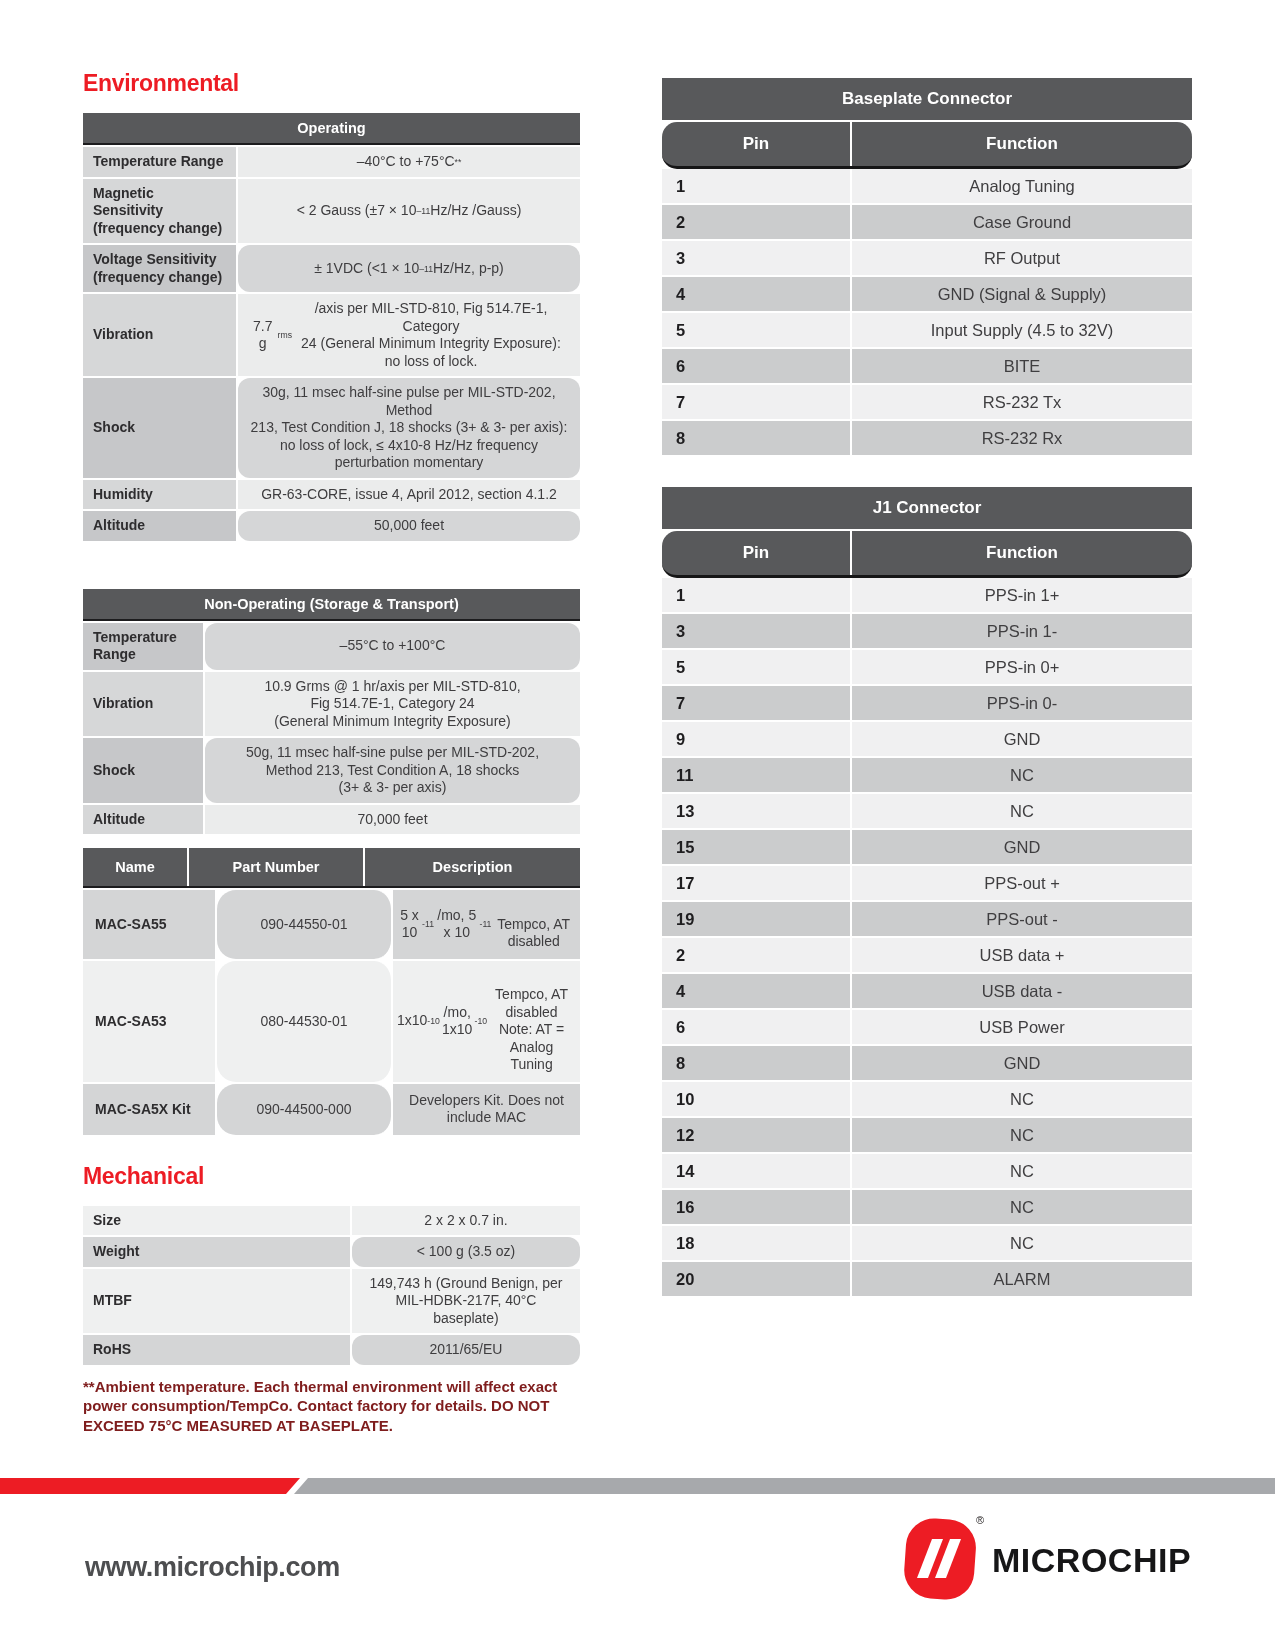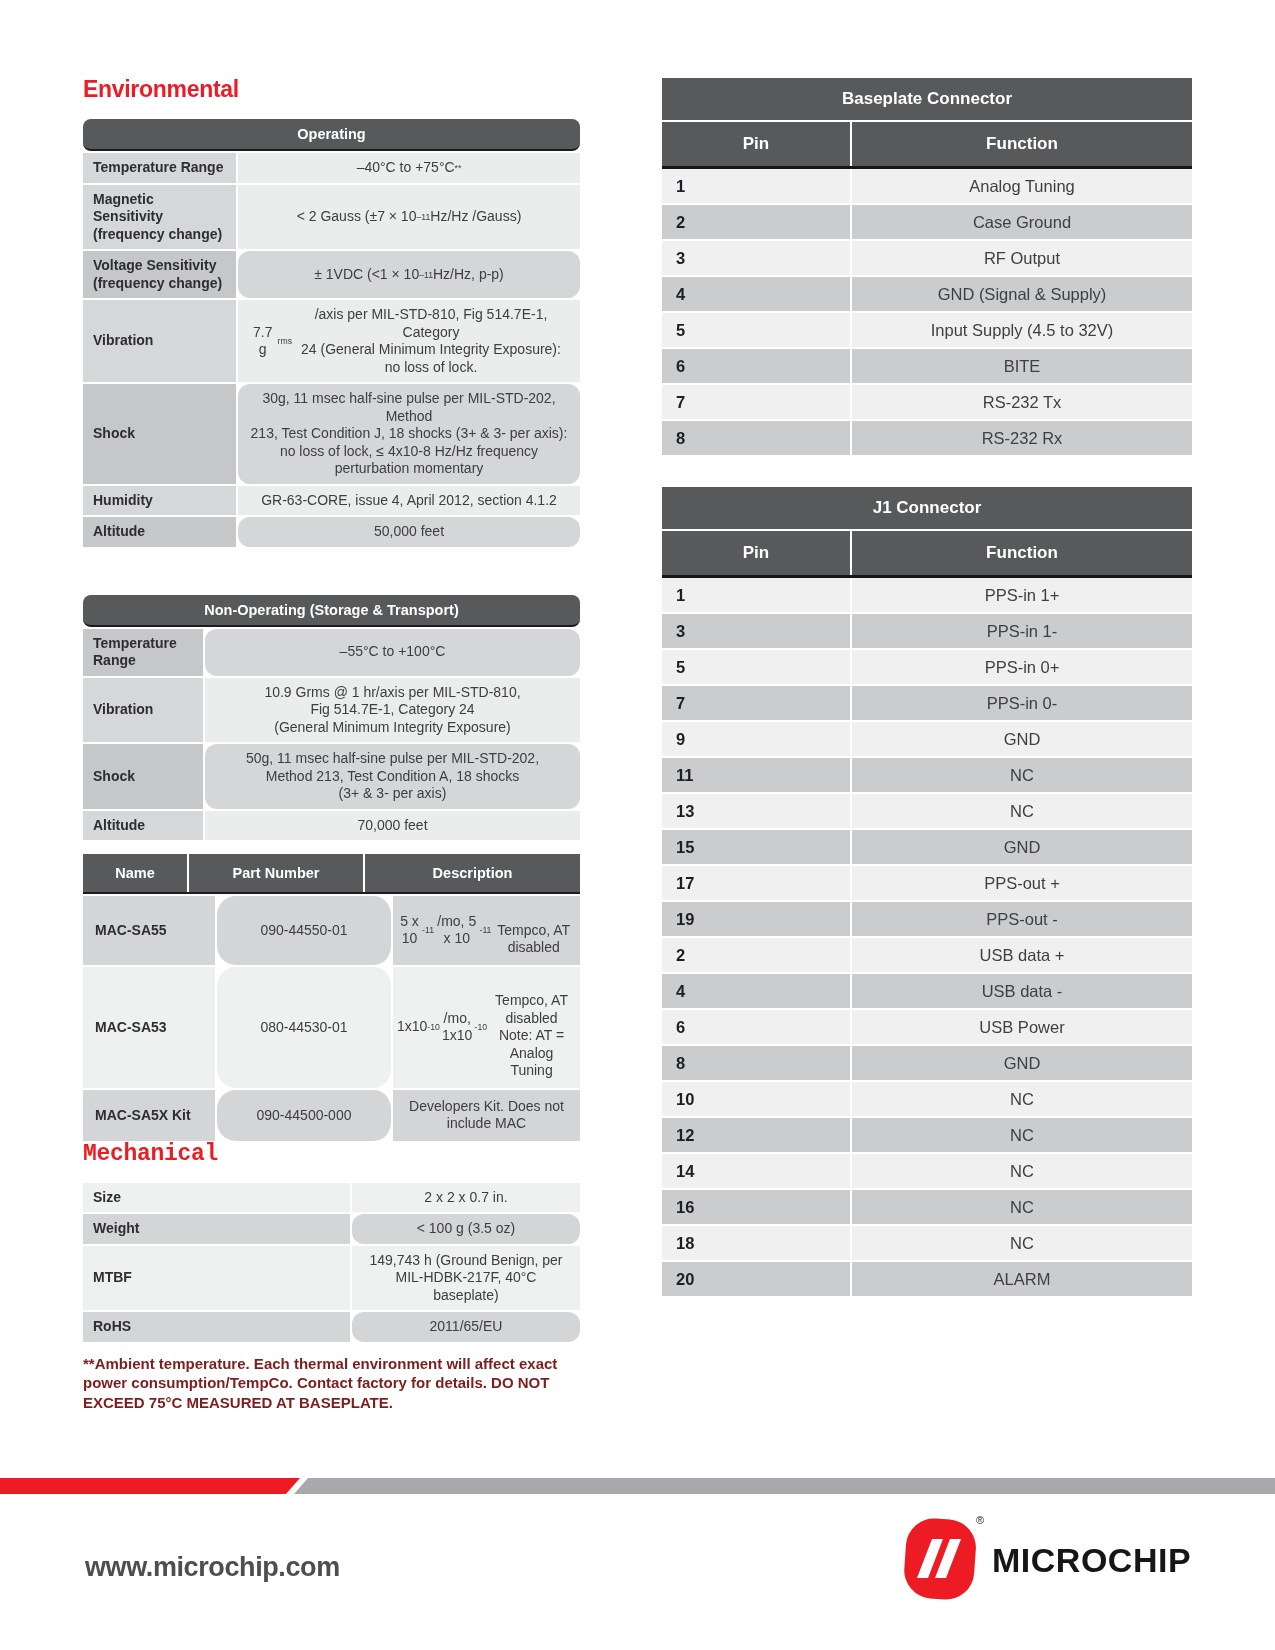--- a/index.html
+++ b/index.html
@@ -1,27 +1,27 @@
 <!DOCTYPE html>
 <html><head>
 <meta charset="utf-8">
 <style>
   html,body{margin:0;padding:0;background:#ffffff;}
   .page{position:relative;width:1275px;height:1650px;background:#fff;overflow:hidden;
         font-family:"Liberation Sans",sans-serif;color:#3e3d3f;}
-  .col-left{position:absolute;left:83px;top:76px;width:497px;}
+  .col-left{position:absolute;left:83px;top:70px;width:497px;}
   .col-right{position:absolute;left:662px;top:78px;width:530px;}
 
   .section-heading{font-size:23px;font-weight:bold;color:#ed1c24;letter-spacing:-0.3px;margin:0 0 16px 0;}
-  .section-heading.mech{margin-bottom:16px;font-family:Liberation Mono, monospace;}
+  .section-heading.mech{margin-top:28px;margin-bottom:16px;}
 
   
   .spec{width:100%;}
   .spec-title{background:#58595b;color:#fff;font-weight:bold;text-align:center;
-              font-size:14.5px;padding:7px 0;border-bottom:2px solid #1c1c1e;border-radius:8px;}
+              font-size:14.5px;padding:7px 0;border-bottom:2px solid #1c1c1e;}
   .srow{display:flex;margin-top:2px;}
   .srow .lab{width:var(--labw,155px);box-sizing:border-box;padding:6px 10px;font-weight:bold;
              font-size:14px;line-height:1.25;color:#2e2d2f;border-right:2px solid #fff;
              display:flex;align-items:center;}
   .srow .val{flex:1;padding:6px 10px;font-size:14px;line-height:1.25;color:#3e3d3f;
              text-align:center;display:flex;align-items:center;justify-content:center;}
   .r-light .lab{background:#d6d7d8;} .r-light .val{background:#ebecec;}
   .r-dark  .lab{background:#c6c7c9;} .r-dark  .val{background:#d5d6d7;border-radius:12px;}
   .uniform.r-light .lab,.uniform.r-light .val{background:#eff0f0;}
   .uniform.r-dark  .lab,.uniform.r-dark  .val{background:#d4d5d6;}
@@ -44,21 +44,21 @@
   .prow.r-dark  .c1,.prow.r-dark  .c2,.prow.r-dark  .c3{background:#d4d5d6;}
 
   .footnote{margin-top:12px;font-size:15px;font-weight:bold;line-height:1.3;color:#7f1d1d;}
 
   
   .conn{width:100%;}
   .conn + .conn{margin-top:30px;}
   .conn-title{background:#58595b;color:#fff;font-weight:bold;font-size:17px;text-align:center;
               height:42px;line-height:42px;border-bottom:2px solid #fff;}
   .conn-head{display:flex;background:#58595b;color:#fff;font-weight:bold;font-size:17px;
-             border-bottom:3px solid #161617;}
+             border-bottom:3px solid #161617;border-radius:15px;}
   .conn-head .pin{width:190px;box-sizing:border-box;text-align:center;line-height:44px;border-right:2px solid #fff;}
   .conn-head .fn{flex:1;text-align:center;line-height:44px;}
   .crow{display:flex;height:34px;border-bottom:2px solid #fff;font-size:16.5px;}
   .crow .pin{width:190px;box-sizing:border-box;padding-left:14px;font-weight:bold;color:#1f1e20;
              line-height:34px;border-right:2px solid #fff;}
   .crow .fn{flex:1;text-align:center;color:#3f3e40;line-height:34px;}
   .crow:nth-child(odd){background:#f0f0f1;}
   .crow:nth-child(even){background:#cbcccd;}
 
   sup{font-size:0.62em;vertical-align:super;line-height:0;}

